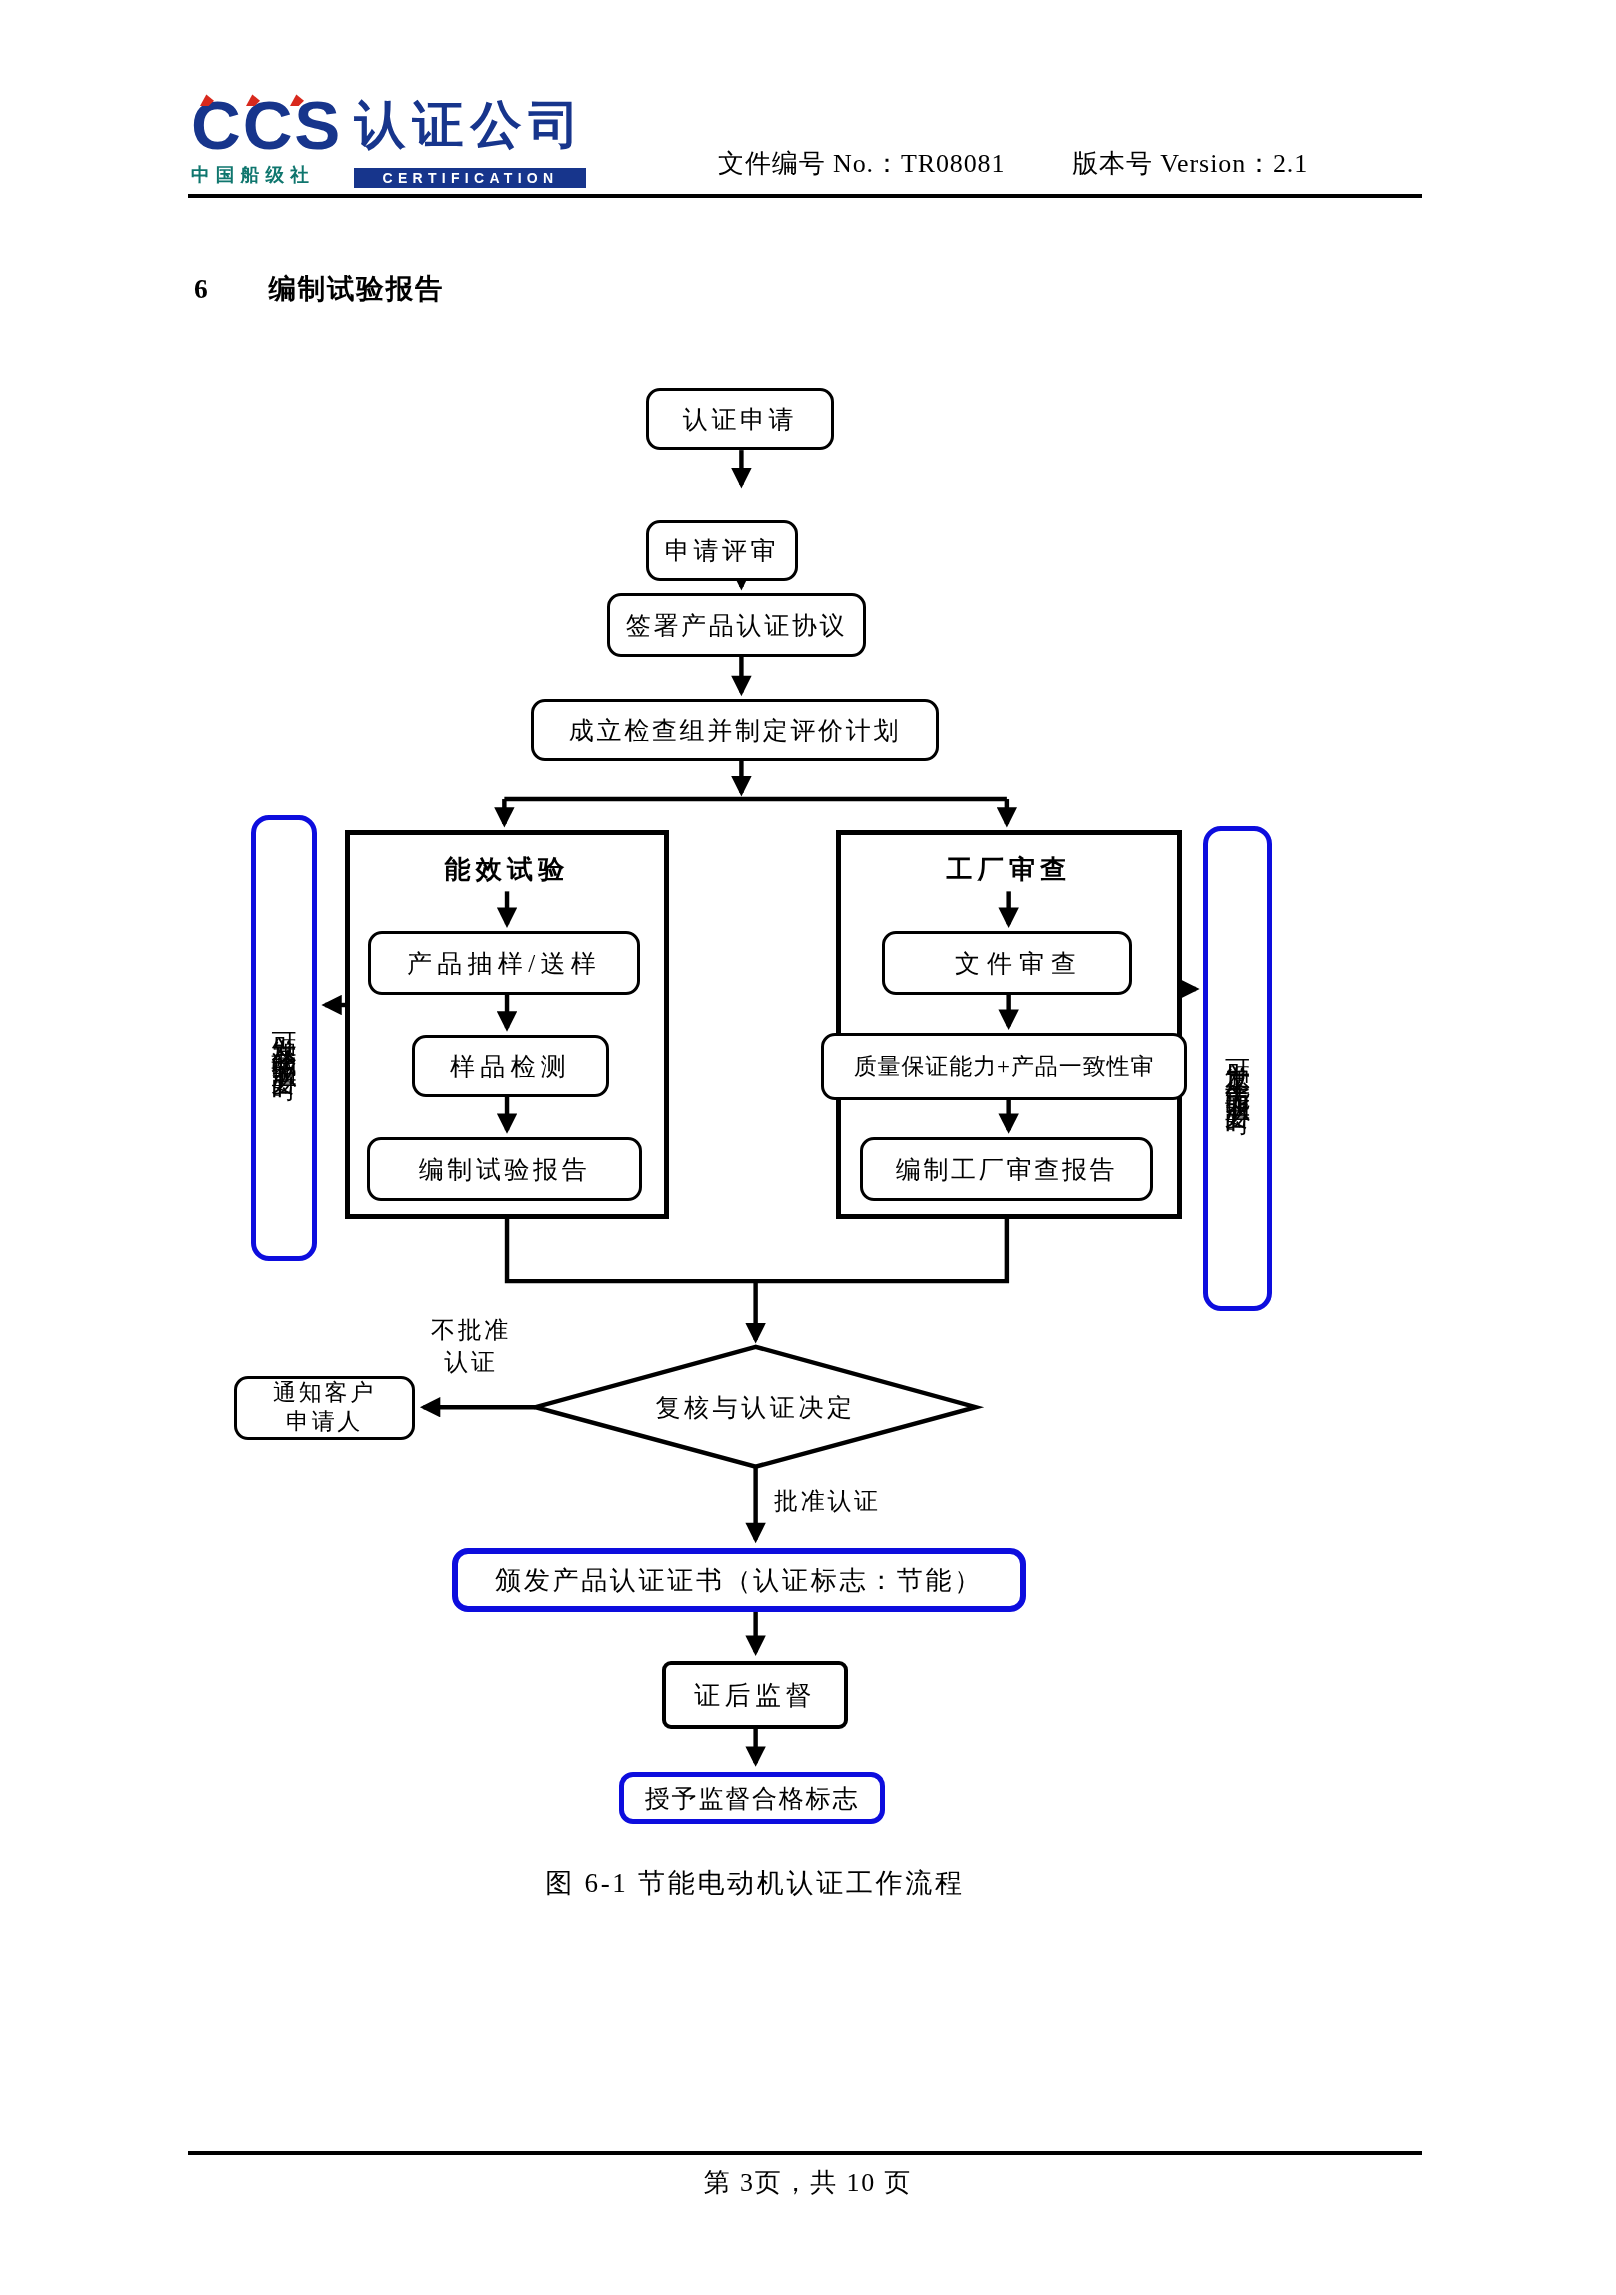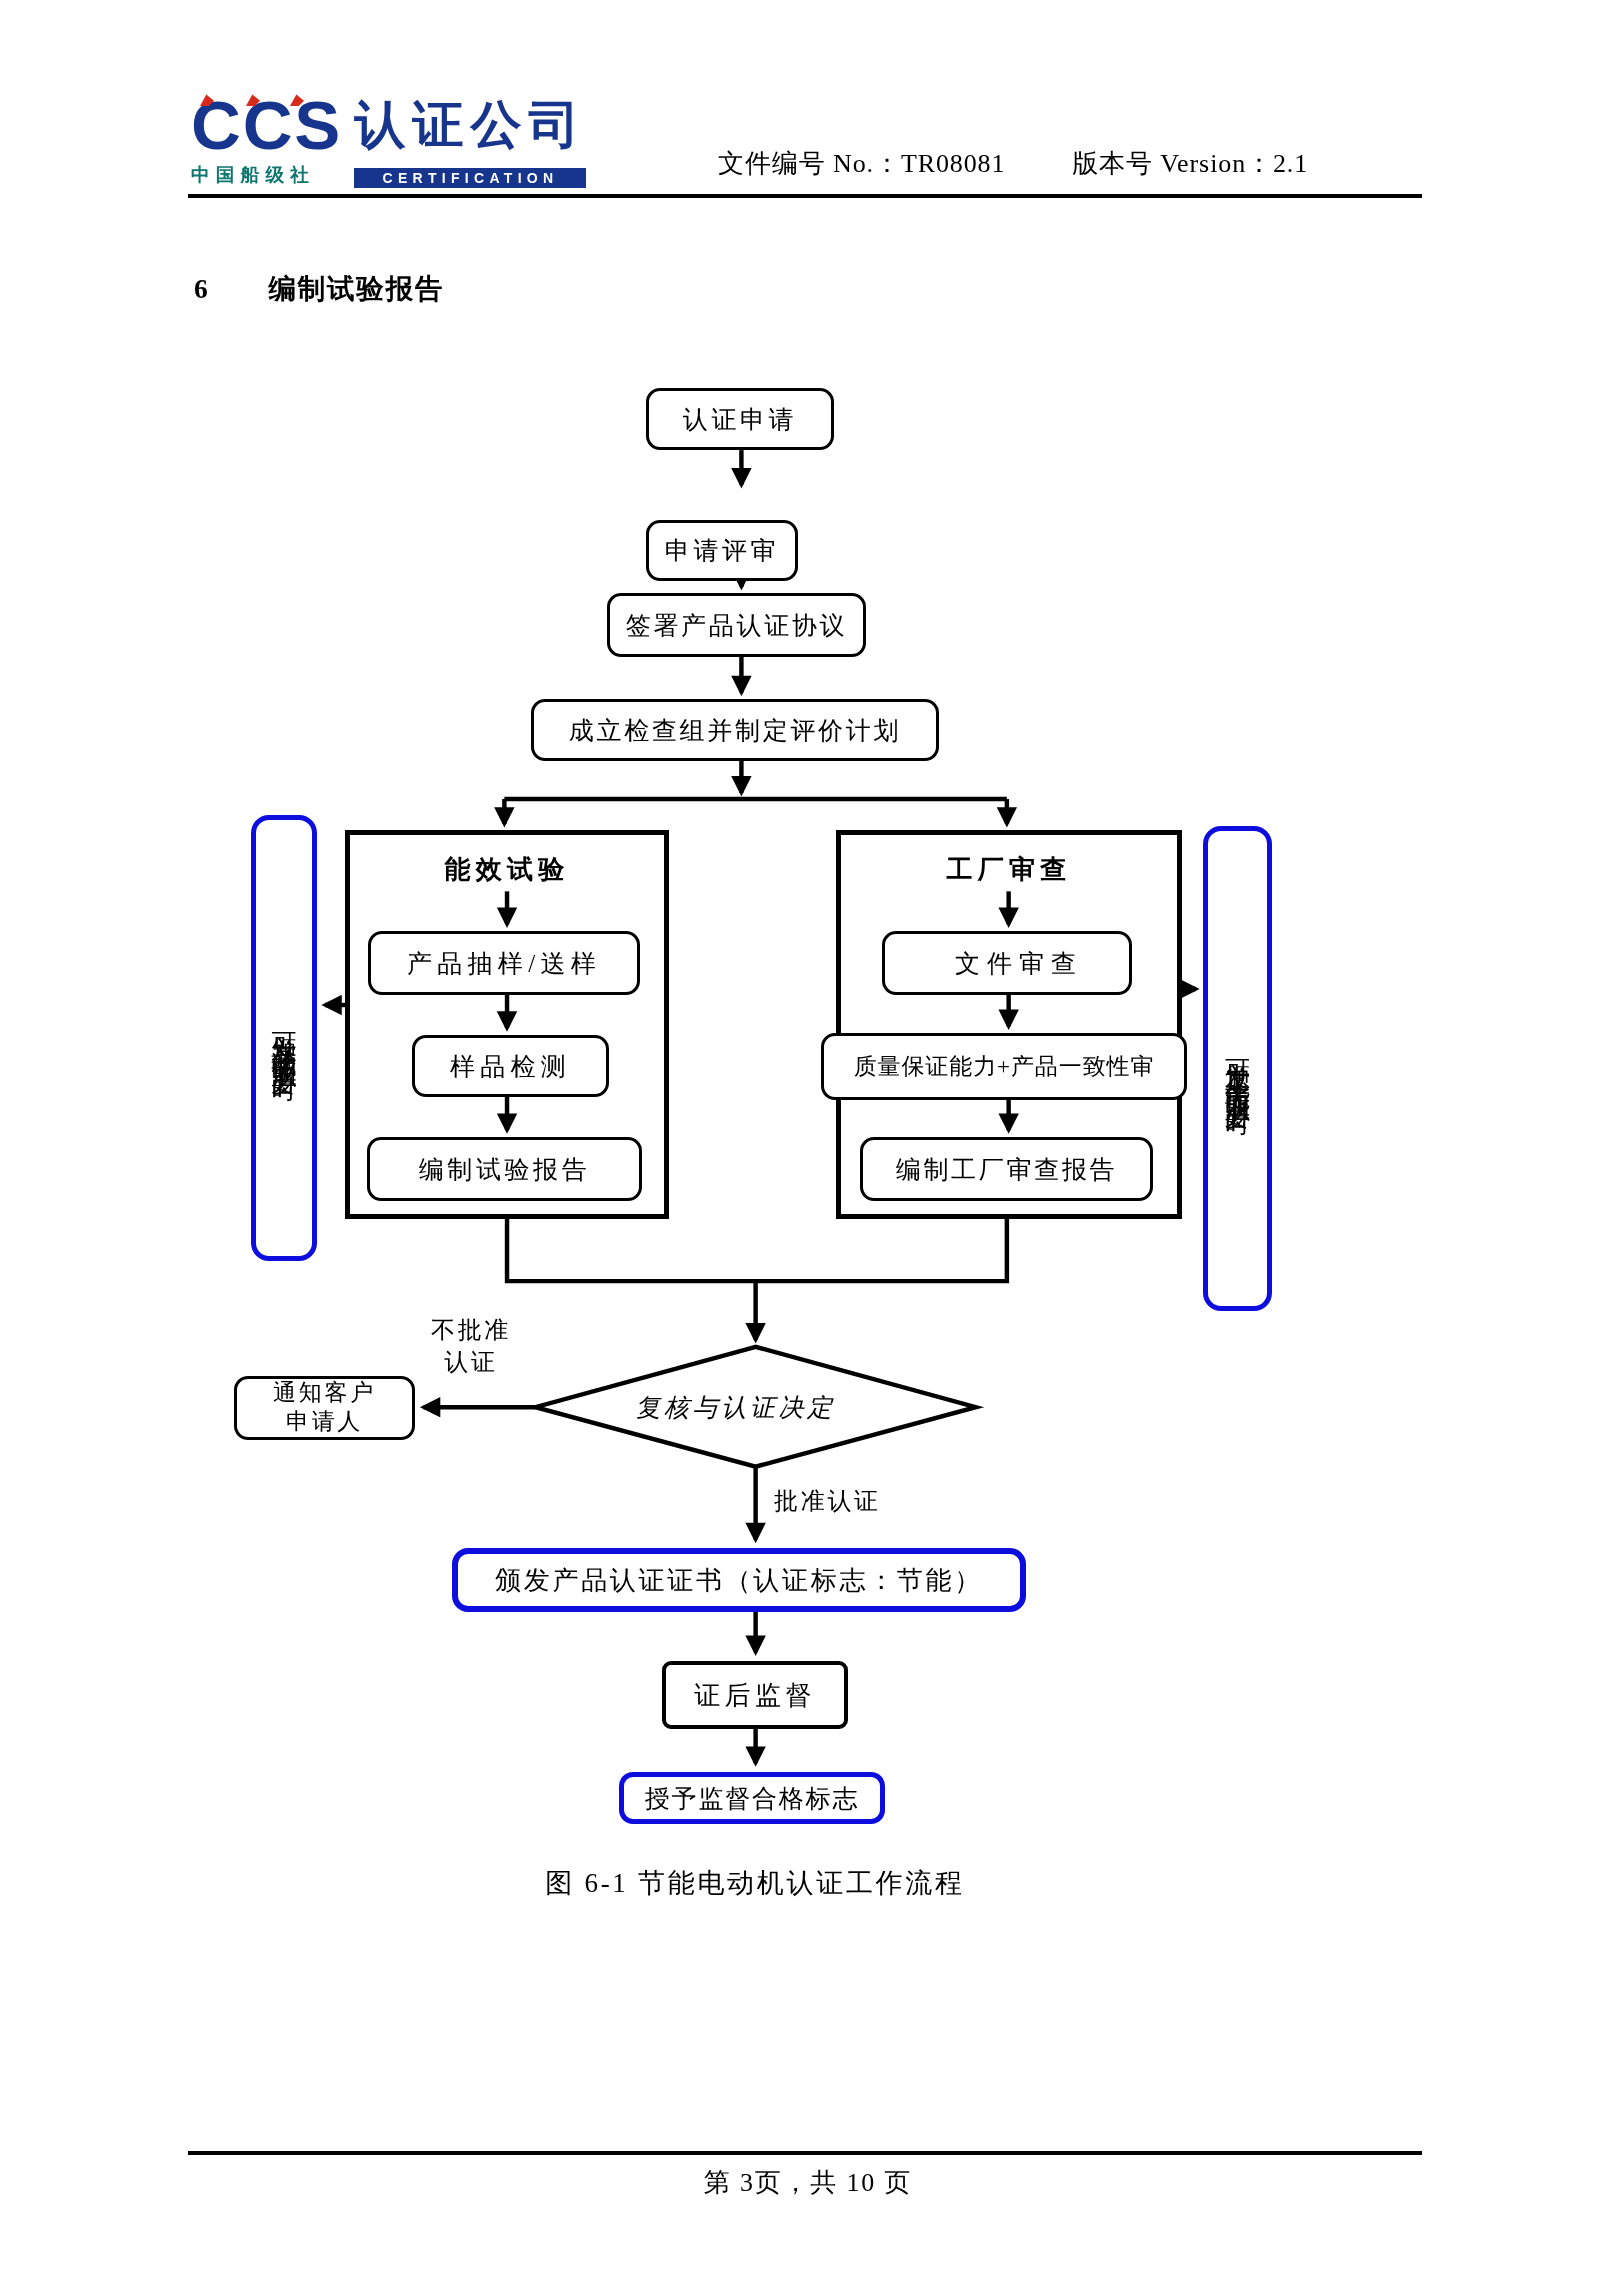--- a/index.html
+++ b/index.html
@@ -123,21 +123,21 @@
 
   <div class="cbox" style="left:836px;top:830px;width:346px;height:389px;"></div>
   <div class="ctitle" style="left:836px;top:852px;width:346px;">工厂审查</div>
   <div class="rnode" style="left:882px;top:931px;width:250px;height:64px;letter-spacing:7px;padding-left:24px;">文件审查</div>
   <div class="rnode" style="left:821px;top:1033px;width:366px;height:67px;font-size:23px;letter-spacing:0.9px;z-index:6;">质量保证能力+产品一致性审</div>
   <div class="rnode" style="left:860px;top:1137px;width:293px;height:64px;letter-spacing:2.7px;">编制工厂审查报告</div>
 
   <div class="bnote" style="left:251px;top:815px;width:66px;height:446px;">可颁发产品试验证明（必要时）</div>
   <div class="bnote" style="left:1203px;top:826px;width:69px;height:485px;">可颁发工厂生产能力证明（必要时）</div>
 
-  <div class="dtext" style="left:558px;top:1391px;width:355px;font-style:italic;">复核与认证决定</div>
+  <div class="dtext" style="left:578px;top:1391px;width:355px;">复核与认证决定</div>
 
   <div class="lbl" style="left:400px;top:1314px;width:142px;">
     <span>不批准</span><br>
     <span>认证</span>
   </div>
 
   <div class="rnode" style="left:234px;top:1376px;width:181px;height:64px;font-size:23px;letter-spacing:2.7px;line-height:1.25;">
     <div>
       <div>通知客户</div>
       <div>申请人</div>

